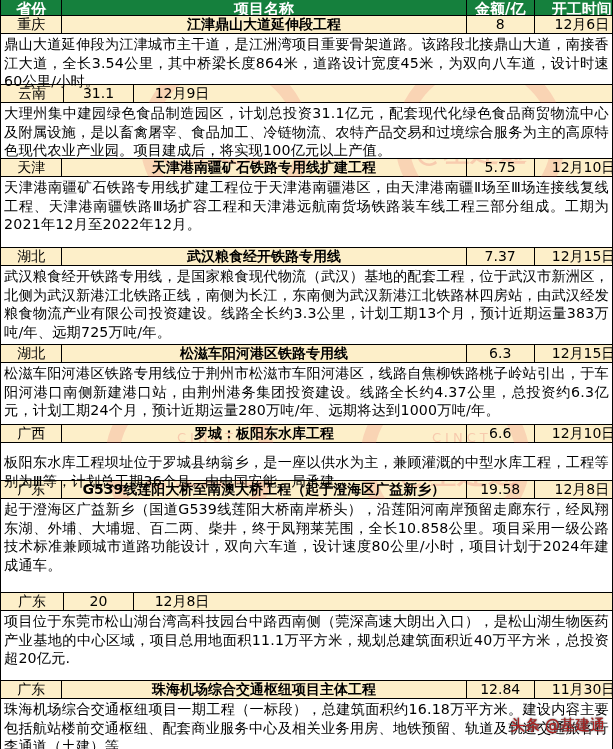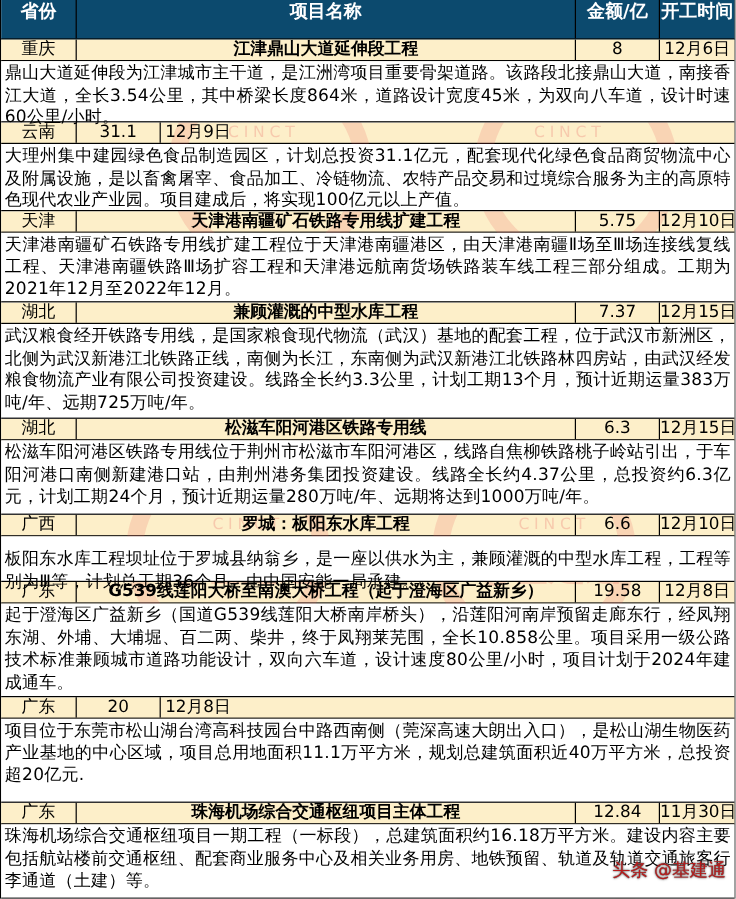--- a/index.html
+++ b/index.html
@@ -1,25 +1,25 @@
 <!DOCTYPE html>
 <html><head>
 <meta charset="utf-8">
 <style>
   * { box-sizing: border-box; margin: 0; padding: 0; }
   html, body { width: 613px; height: 749px; overflow: hidden; background: #ffffff; }
   body { font-family: "DejaVu Sans", sans-serif; position: relative; }
   .sheet { position: absolute; left: 0; top: 0; width: 613px; border-left: 1px solid #000; border-right: 1px solid #000; }
   .row { display: flex; width: 100%; border-bottom: 1px solid #000; }
-  .hdr { background: #0c4a6e; height: 33px; }
+  .hdr { background: #15803d; height: 16px; }
   .hdr .cell { color: #ffffff; font-weight: bold; font-size: 15px; line-height: 19px; }
   .title-row { background: #fdefc9; height: 18px; }
   .title-row .cell { color: #000; font-size: 14px; line-height: 17px; }
   .cell { text-align: center; border-right: 1px solid #000; overflow: hidden; white-space: nowrap; position: relative; z-index: 2; }
-  .cell:last-child { border-right: none; }
+  .cell:last-child { border-right: none; margin-left: 17px; }
   .c1 { width: 63px; }
   .c2 { width: 416px; font-weight: bold; }
   .c3 { width: 70px; }
   .c4 { width: 62px; }
   .desc { background: #ffffff; padding: 1px 3px 2px 3px; font-size: 14.2px; line-height: 18.6px; color: #000; text-align: justify; letter-spacing: 0.2px; position: relative; z-index: 2; }
   .desc span { display: block; }
   .wm { position: absolute; z-index: 1; pointer-events: none; }
   .wm-ring { position: absolute; border-radius: 50%; border: 14px solid rgba(235, 90, 90, 0.18); }
   .wm-text { position: absolute; color: rgba(230, 80, 80, 0.22); font-weight: bold; white-space: nowrap; }
   .wm-cinct { position: absolute; color: rgba(230, 90, 90, 0.25); font-size: 13px; letter-spacing: 4px; white-space: nowrap; }
@@ -82,27 +82,27 @@
   <div class="row desc" style="height:56px;">
     <span>大理州集中建园绿色食品制造园区，计划总投资31.1亿元，配套现代化绿色食品商贸物流中心及附属设施，是以畜禽屠宰、食品加工、冷链物流、农特产品交易和过境综合服务为主的高原特色现代农业产业园。项目建成后，将实现100亿元以上产值。</span>
   </div>
 
   <div class="row title-row">
     <div class="cell c1">天津</div>
     <div class="cell c2">天津港南疆矿石铁路专用线扩建工程</div>
     <div class="cell c3">5.75</div>
     <div class="cell c4">12月10日</div>
   </div>
-  <div class="row desc" style="height:58px;">
+  <div class="row desc" style="height:71px;">
     <span>天津港南疆矿石铁路专用线扩建工程位于天津港南疆港区，由天津港南疆Ⅱ场至Ⅲ场连接线复线工程、天津港南疆铁路Ⅲ场扩容工程和天津港远航南货场铁路装车线工程三部分组成。工期为2021年12月至2022年12月。</span>
   </div>
 
   <div class="row title-row">
     <div class="cell c1">湖北</div>
-    <div class="cell c2">兼顾灌溉的中型水库工程</div>
+    <div class="cell c2">武汉粮食经开铁路专用线</div>
     <div class="cell c3">7.37</div>
     <div class="cell c4">12月15日</div>
   </div>
   <div class="row desc" style="height:79px;">
     <span>武汉粮食经开铁路专用线，是国家粮食现代物流（武汉）基地的配套工程，位于武汉市新洲区，北侧为武汉新港江北铁路正线，南侧为长江，东南侧为武汉新港江北铁路林四房站，由武汉经发粮食物流产业有限公司投资建设。线路全长约3.3公里，计划工期13个月，预计近期运量383万吨/年、远期725万吨/年。</span>
   </div>
 
   <div class="row title-row">
     <div class="cell c1">湖北</div>
     <div class="cell c2">松滋车阳河港区铁路专用线</div>
@@ -122,21 +122,21 @@
   <div class="row desc" style="height:38px; padding-top:10px;">
     <span>板阳东水库工程坝址位于罗城县纳翁乡，是一座以供水为主，兼顾灌溉的中型水库工程，工程等别为Ⅲ等，计划总工期36个月。由中国安能一局承建。</span>
   </div>
 
   <div class="row title-row">
     <div class="cell c1">广东</div>
     <div class="cell c2">G539线莲阳大桥至南澳大桥工程（起于澄海区广益新乡）</div>
     <div class="cell c3">19.58</div>
     <div class="cell c4">12月8日</div>
   </div>
-  <div class="row desc" style="height:78px;">
+  <div class="row desc" style="height:94px;">
     <span>起于澄海区广益新乡（国道G539线莲阳大桥南岸桥头），沿莲阳河南岸预留走廊东行，经凤翔东湖、外埔、大埔堀、百二两、柴井，终于凤翔莱芜围，全长10.858公里。项目采用一级公路技术标准兼顾城市道路功能设计，双向六车道，设计速度80公里/小时，项目计划于2024年建成通车。</span>
   </div>
 
   <div class="row title-row">
     <div class="cell c1">广东</div>
     <div class="cell c3">20</div>
     <div class="cell c4">12月8日</div>
   </div>
   <div class="row desc" style="height:70px;">
     <span>项目位于东莞市松山湖台湾高科技园台中路西南侧（莞深高速大朗出入口），是松山湖生物医药产业基地的中心区域，项目总用地面积11.1万平方米，规划总建筑面积近40万平方米，总投资超20亿元.</span>

